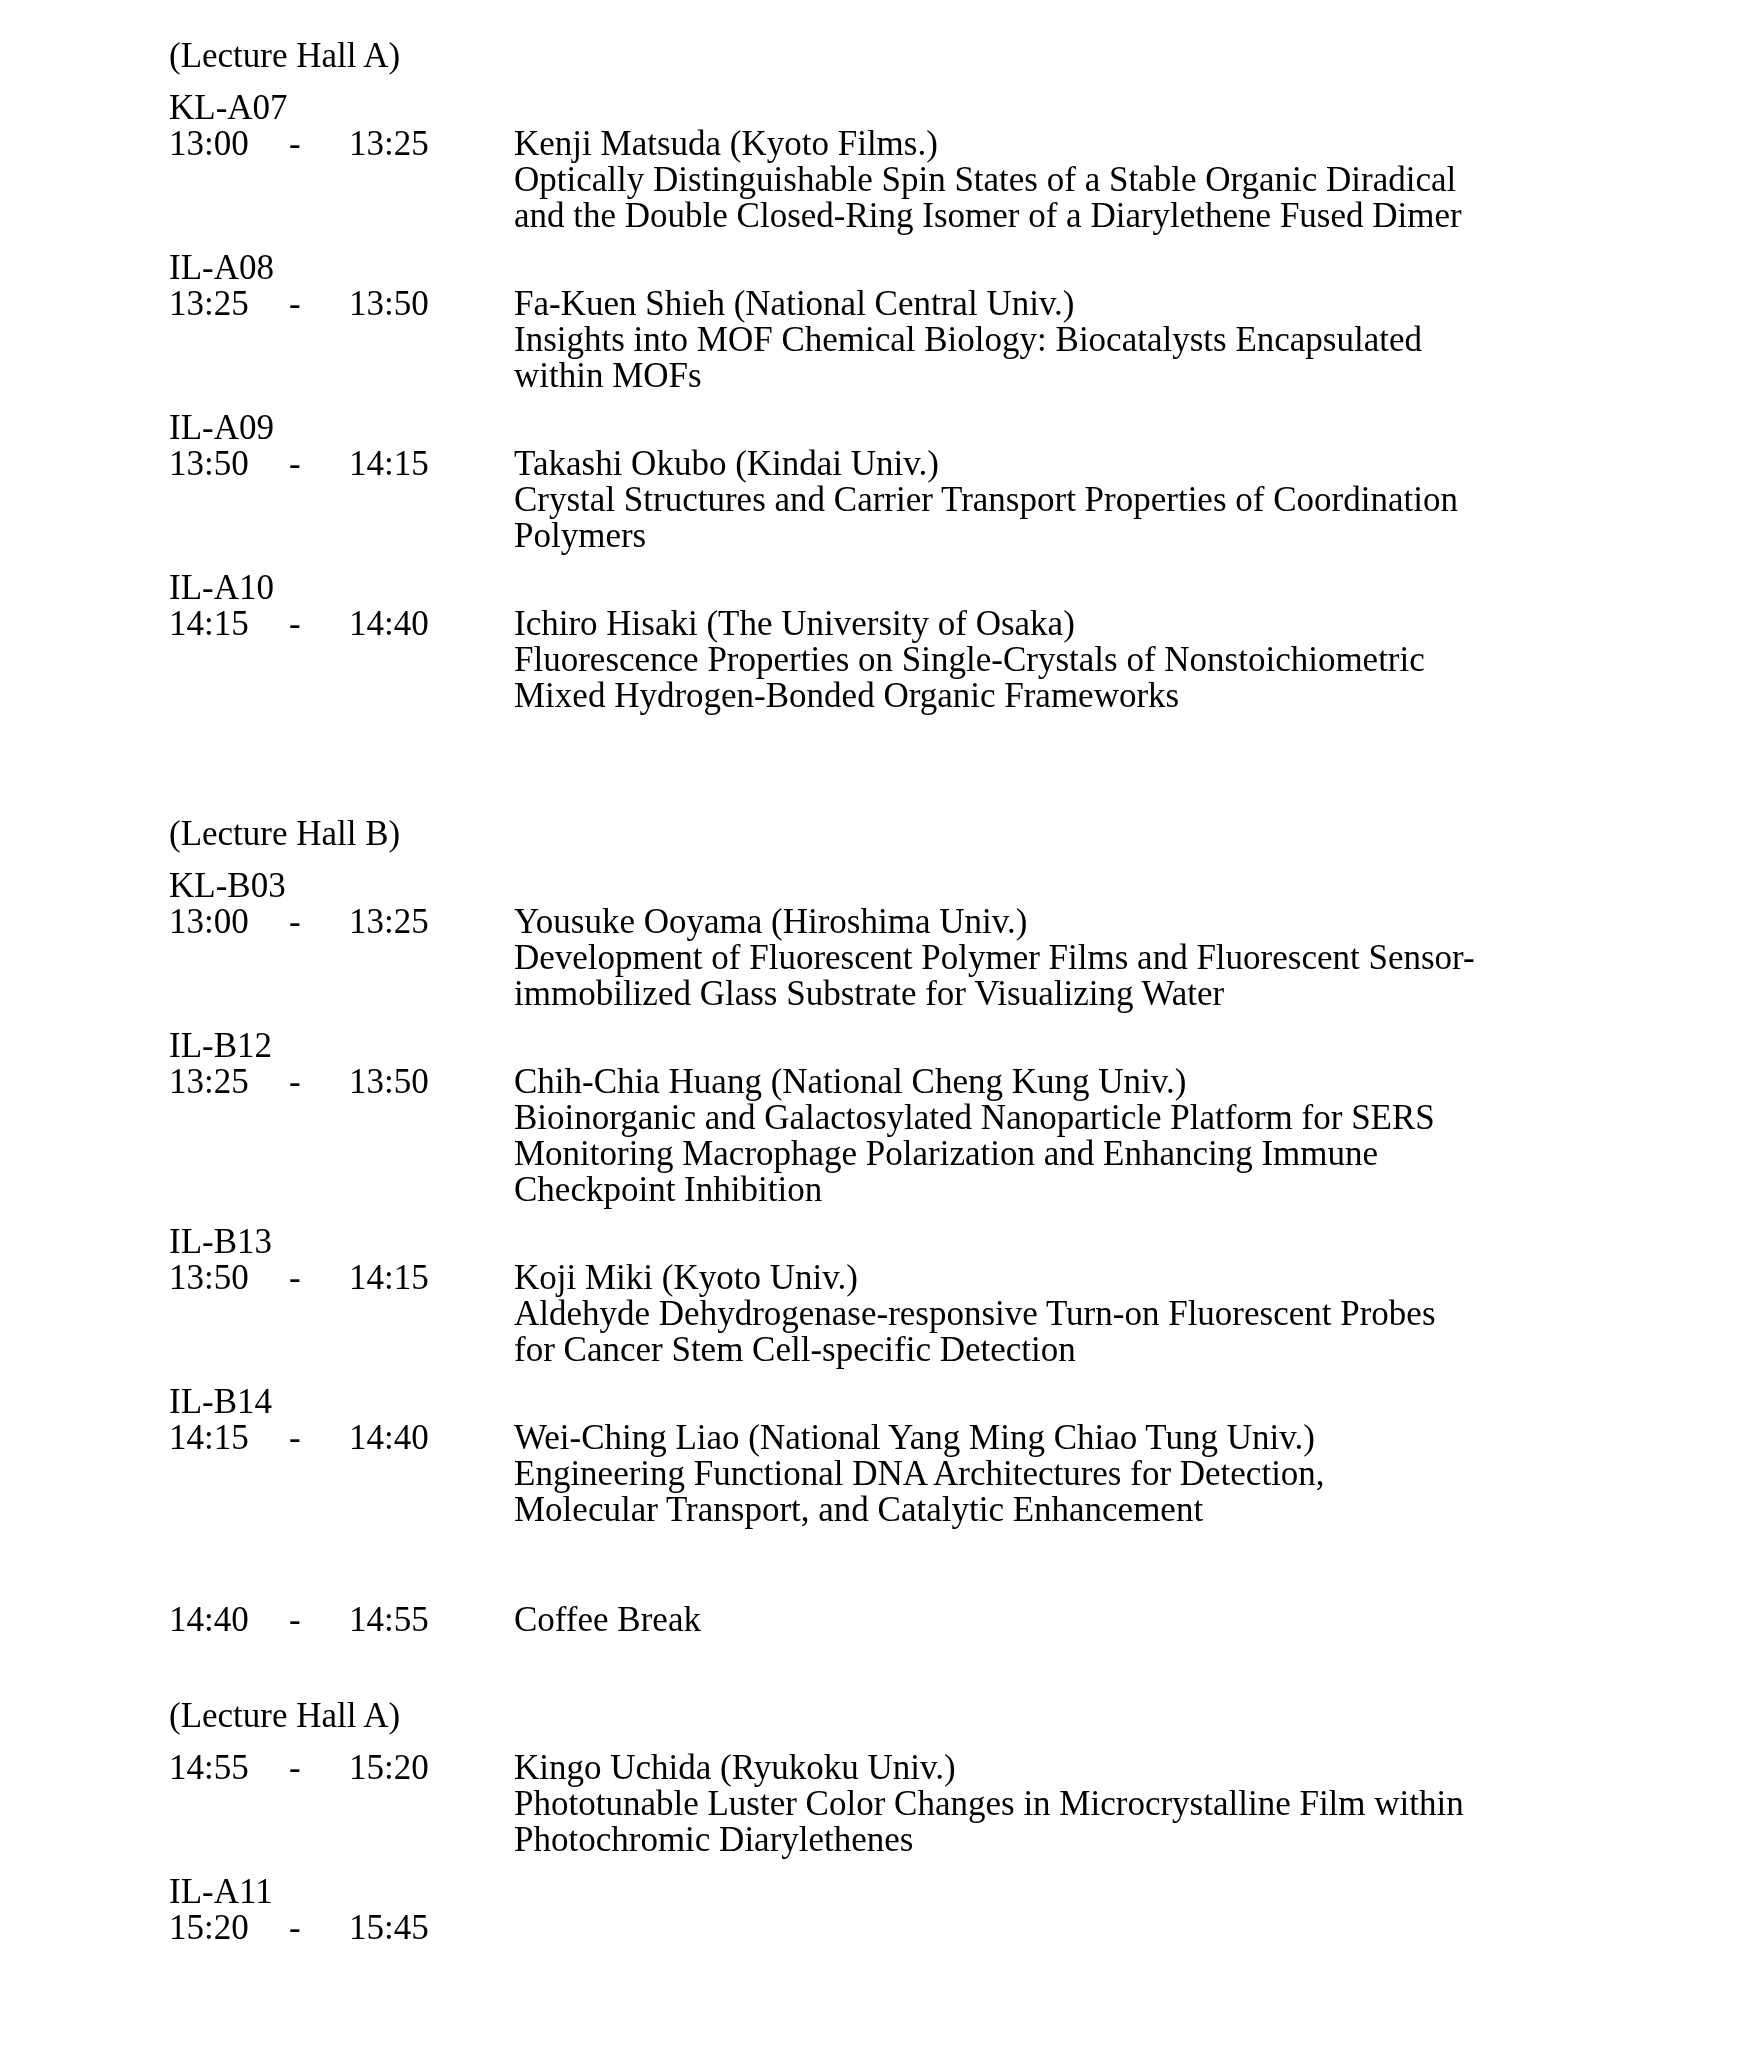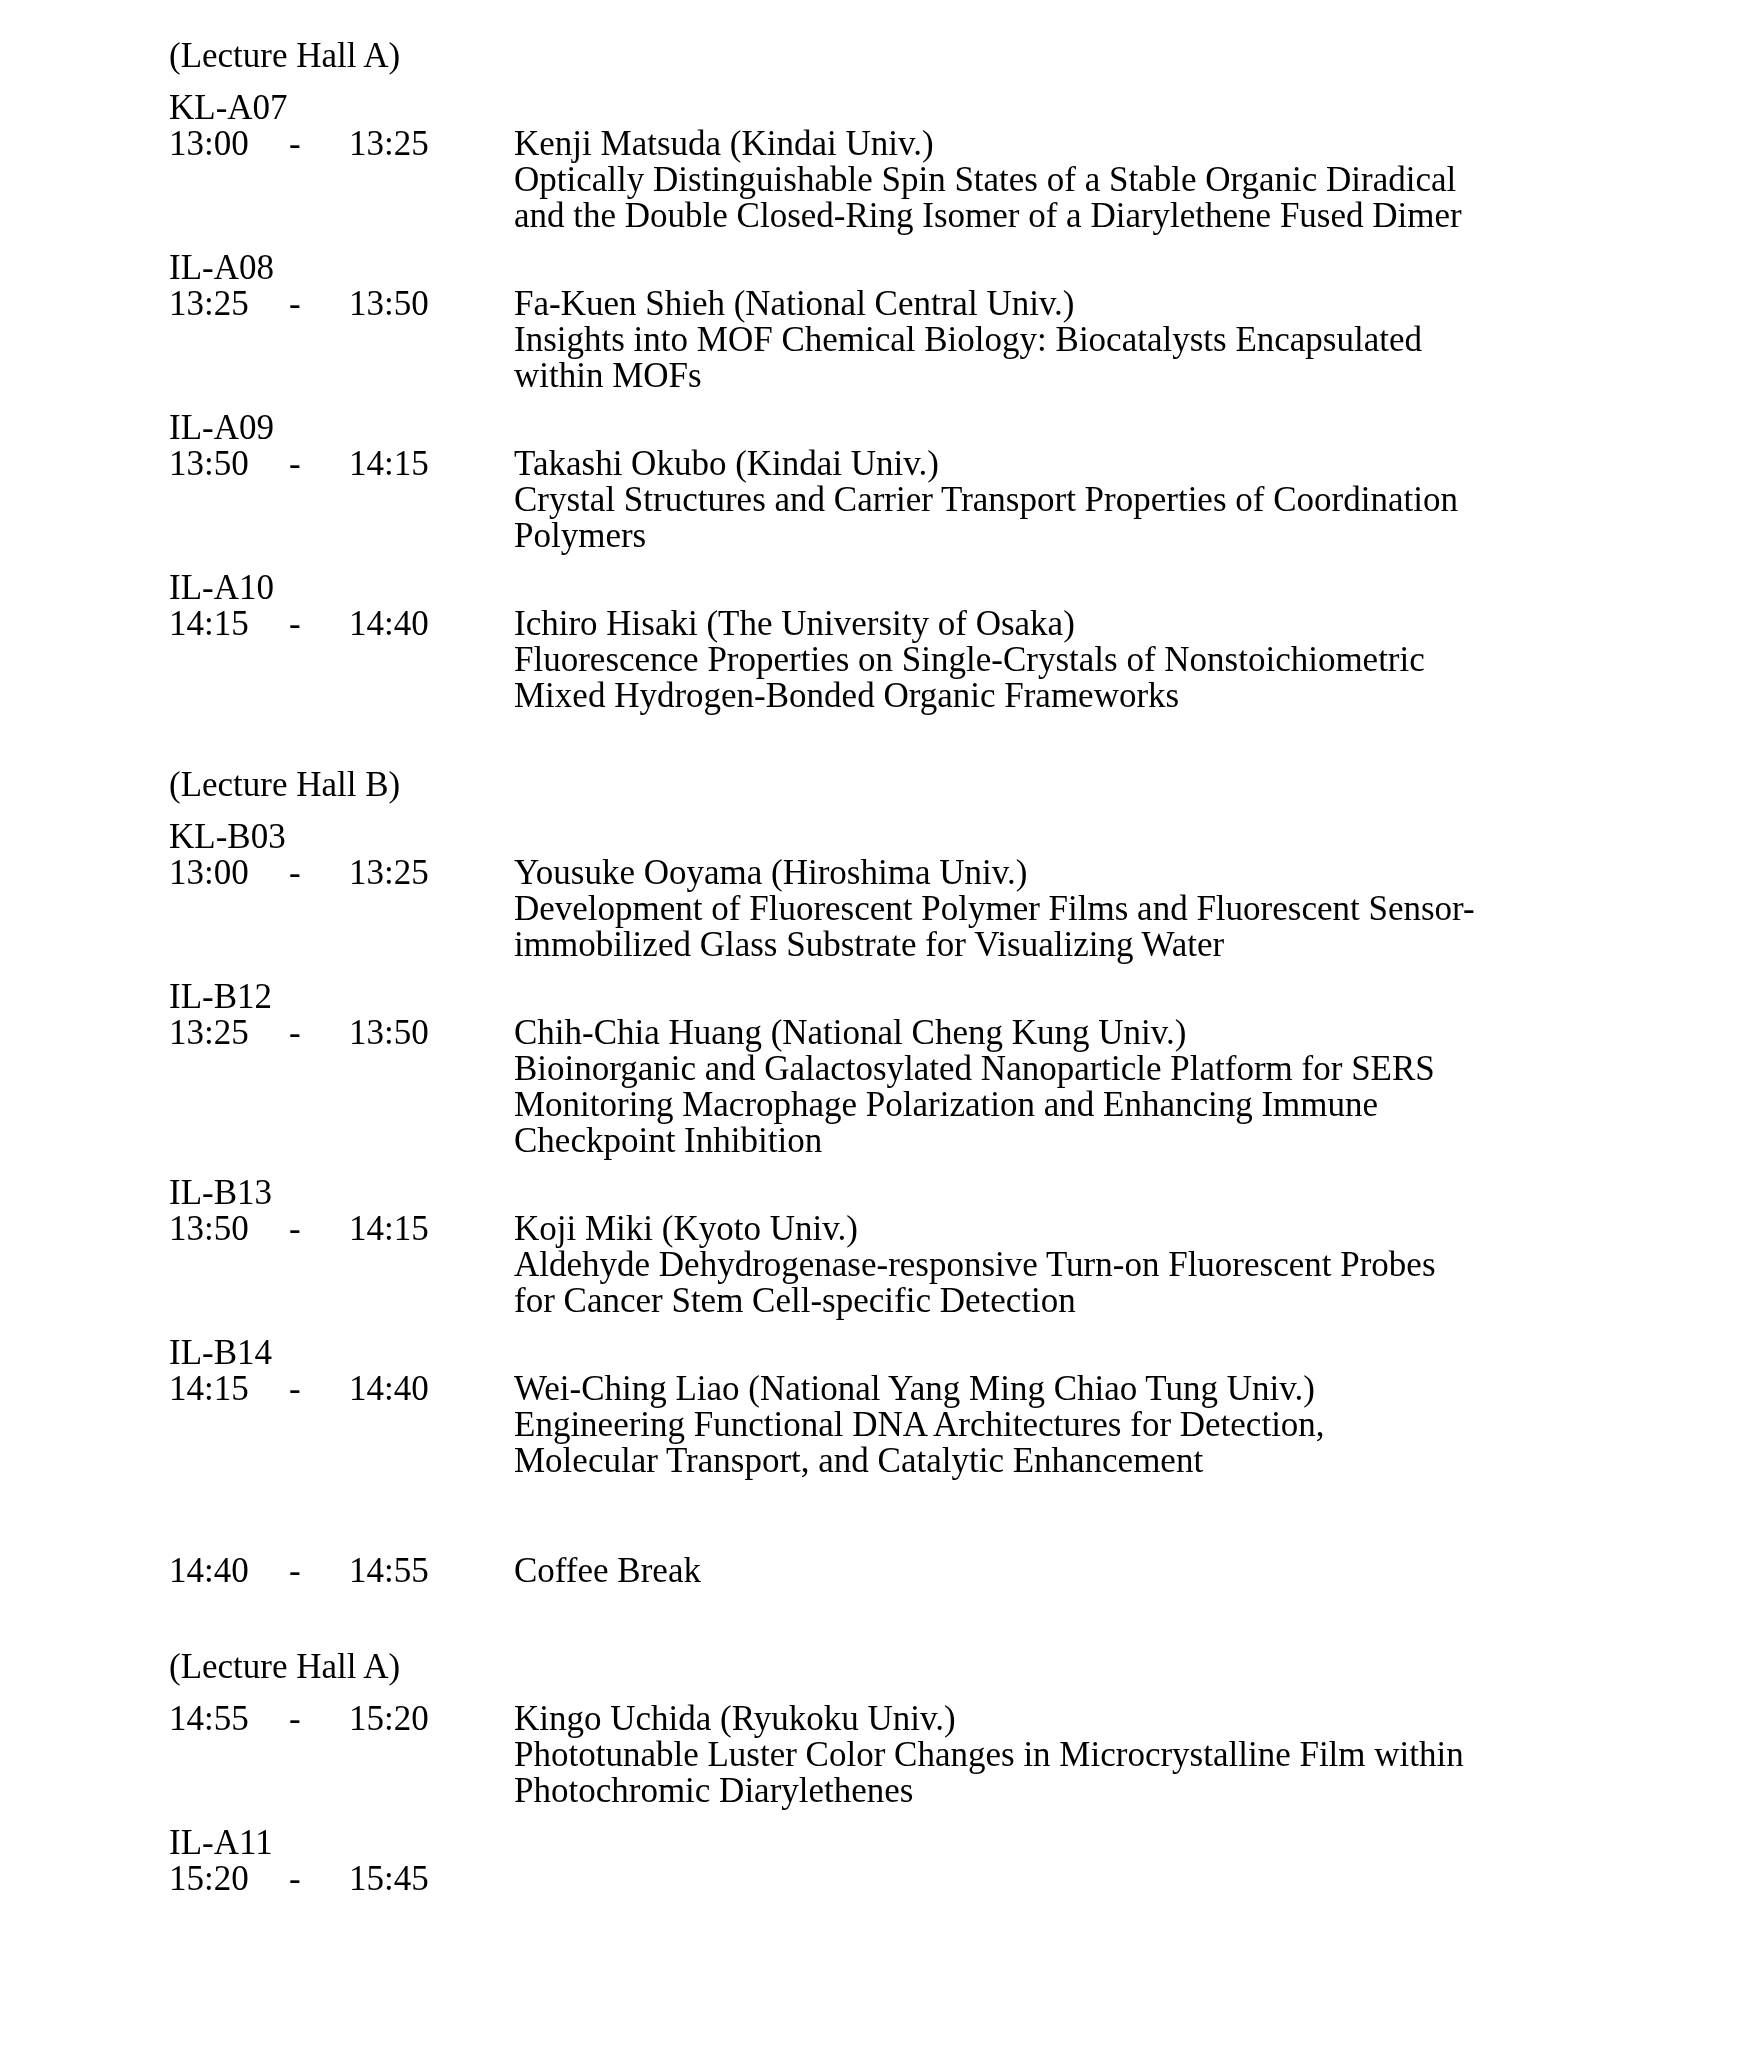--- a/index.html
+++ b/index.html
@@ -16,21 +16,21 @@
     line-height: 36px;
     overflow: hidden;
   }
   .page {
     box-sizing: border-box;
     width: 1757px;
     height: 2343px;
     padding: 38px 124px 16.5px 169px;
   }
   .hall {
-    margin-top: 53px;
+    margin-top: 102px;
     margin-bottom: 3.3px;
     white-space: nowrap;
   }
   .hall.first { margin-top: 0; }
   .hall.after-break { margin-top: 60px; }
   .entry { margin-top: 16px; }
   .code { white-space: nowrap; }
   .row {
     display: grid;
     grid-template-columns: 120px 60px 165px 1fr;
@@ -47,21 +47,21 @@
 
   <div class="hall first">(Lecture Hall A)</div>
 
   <div class="entry">
     <div class="code">KL-A07</div>
     <div class="row">
       <span class="t-start">13:00</span>
       <span class="t-dash">-</span>
       <span class="t-end">13:25</span>
       <div class="talk">
-        <div>Kenji Matsuda (Kindai Univ.)</div>
+        <div>Kenji Matsuda (Kyoto Films.)</div>
         <div>Optically Distinguishable Spin States of a Stable Organic Diradical</div>
         <div>and the Double Closed-Ring Isomer of a Diarylethene Fused Dimer</div>
       </div>
     </div>
   </div>
 
   <div class="entry">
     <div class="code">IL-A08</div>
     <div class="row">
       <span class="t-start">13:25</span>

